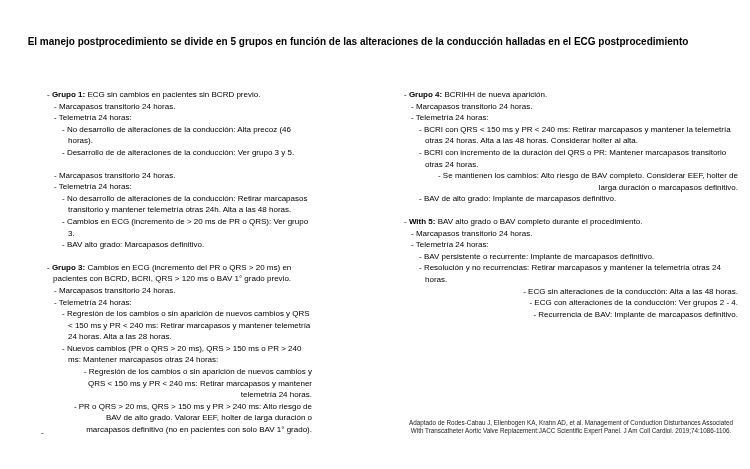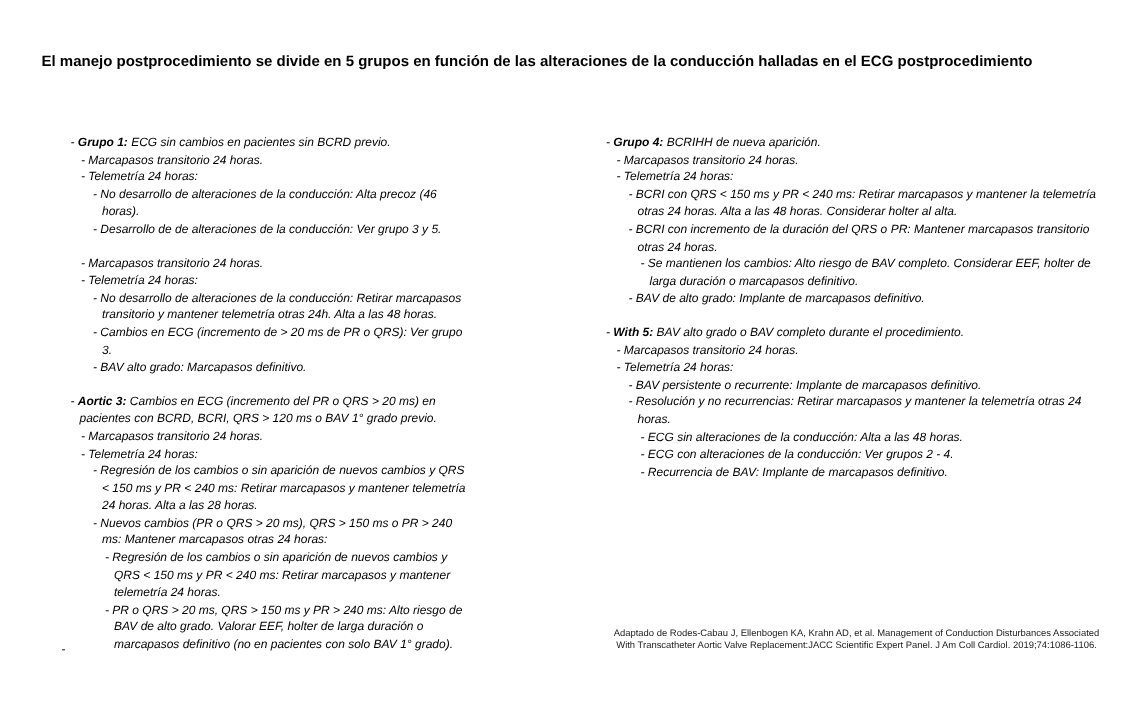--- a/index.html
+++ b/index.html
@@ -25,25 +25,25 @@
   }
   .col {
     position: absolute;
     top: 89px;
     font-size: 8px;
     line-height: 11.6px;
   }
   .col-left  { left: 47px;  width: 265px; }
   .col-right { left: 404px; width: 334px; }
   .group + .group { margin-top: 11px; }
-  .item { padding-left: 6px; text-indent: -6px; font-style: italic; }
+  .item { padding-left: 6px; text-indent: -6px; }
   .lvl0 { margin-left: 0; }
   .lvl1 { margin-left: 7px; }
   .lvl2 { margin-left: 15px; }
-  .lvl3 { margin-left: 23px; }
+  .lvl3 { margin-left: 23px; text-align: right; }
   .bold { font-weight: bold; }
   .footer {
     position: absolute;
     top: 419px;
     left: 404px;
     width: 334px;
     text-align: center;
     font-size: 6.3px;
     line-height: 7.8px;
     color: #1a1a1a;
@@ -70,21 +70,21 @@
         <div class="item lvl2">- Desarrollo de de alteraciones de la conducción: Ver grupo 3 y 5.</div>
       </div>
       <div class="group">
         <div class="item lvl1">- Marcapasos transitorio 24 horas.</div>
         <div class="item lvl1">- Telemetría 24 horas:</div>
         <div class="item lvl2">- No desarrollo de alteraciones de la conducción: Retirar marcapasos transitorio y mantener telemetría otras 24h. Alta a las 48 horas.</div>
         <div class="item lvl2">- Cambios en ECG (incremento de &gt; 20 ms de PR o QRS): Ver grupo 3.</div>
         <div class="item lvl2">- BAV alto grado: Marcapasos definitivo.</div>
       </div>
       <div class="group">
-        <div class="item lvl0">- <span class="bold">Aortic 3:</span> Cambios en ECG (incremento del PR o QRS &gt; 20 ms) en pacientes con BCRD, BCRI, QRS &gt; 120 ms o BAV 1° grado previo.</div>
+        <div class="item lvl0">- <span class="bold">Grupo 3:</span> Cambios en ECG (incremento del PR o QRS &gt; 20 ms) en pacientes con BCRD, BCRI, QRS &gt; 120 ms o BAV 1° grado previo.</div>
         <div class="item lvl1">- Marcapasos transitorio 24 horas.</div>
         <div class="item lvl1">- Telemetría 24 horas:</div>
         <div class="item lvl2">- Regresión de los cambios o sin aparición de nuevos cambios y QRS &lt; 150 ms y PR &lt; 240 ms: Retirar marcapasos y mantener telemetría 24 horas. Alta a las 28 horas.</div>
         <div class="item lvl2">- Nuevos cambios (PR o QRS &gt; 20 ms), QRS &gt; 150 ms o PR &gt; 240 ms: Mantener marcapasos otras 24 horas:</div>
         <div class="item lvl3">- Regresión de los cambios o sin aparición de nuevos cambios y QRS &lt; 150 ms y PR &lt; 240 ms: Retirar marcapasos y mantener telemetría 24 horas.</div>
         <div class="item lvl3">- PR o QRS &gt; 20 ms, QRS &gt; 150 ms y PR &gt; 240 ms: Alto riesgo de BAV de alto grado. Valorar EEF, holter de larga duración o marcapasos definitivo (no en pacientes con solo BAV 1° grado).</div>
       </div>
     </div>
   <div class="col col-right" id="col-right">
       <div class="group">

